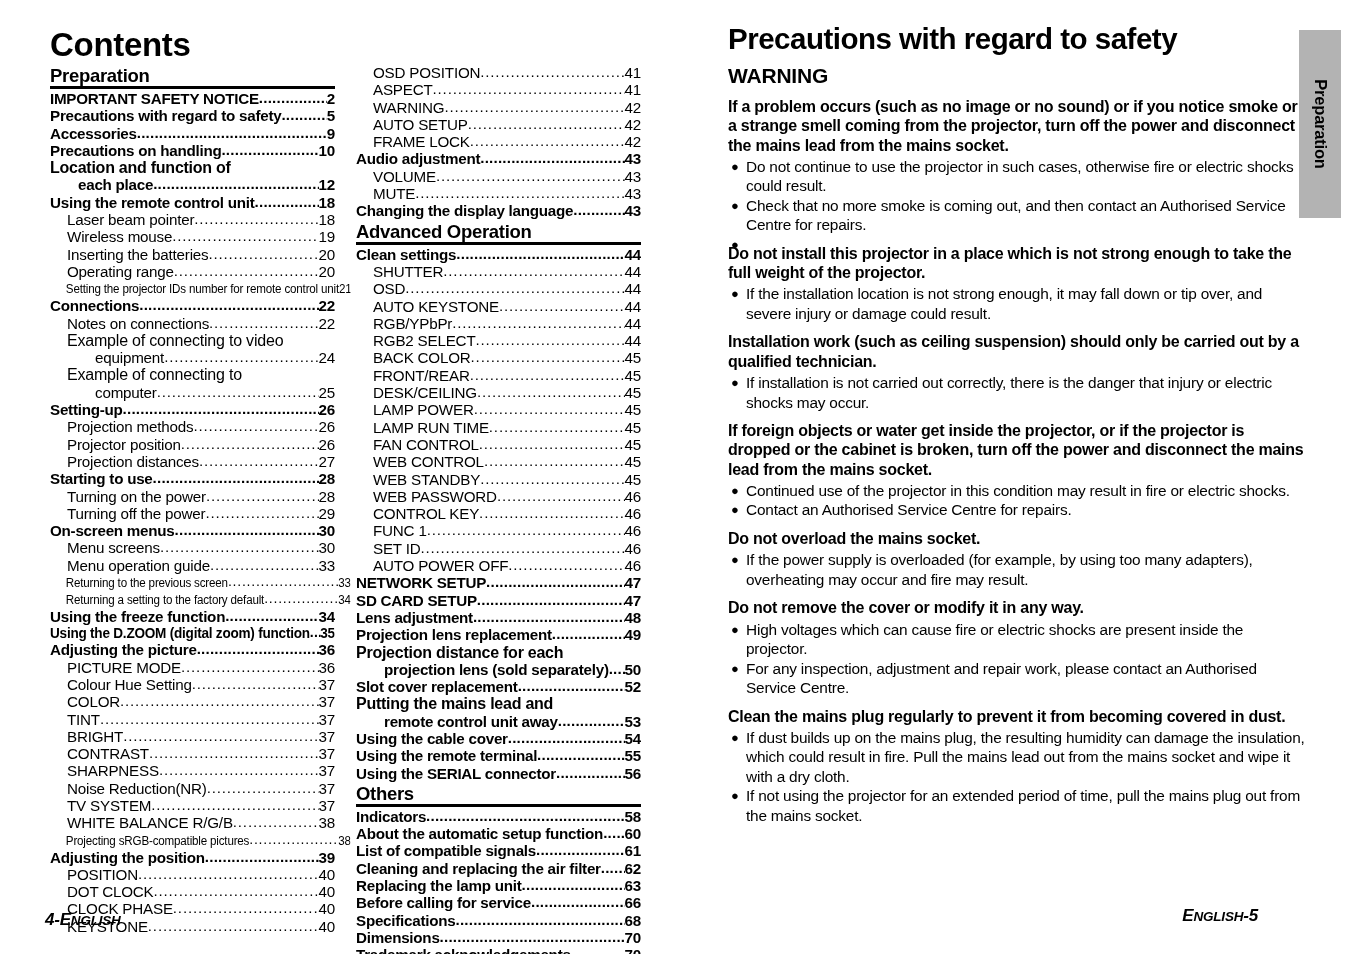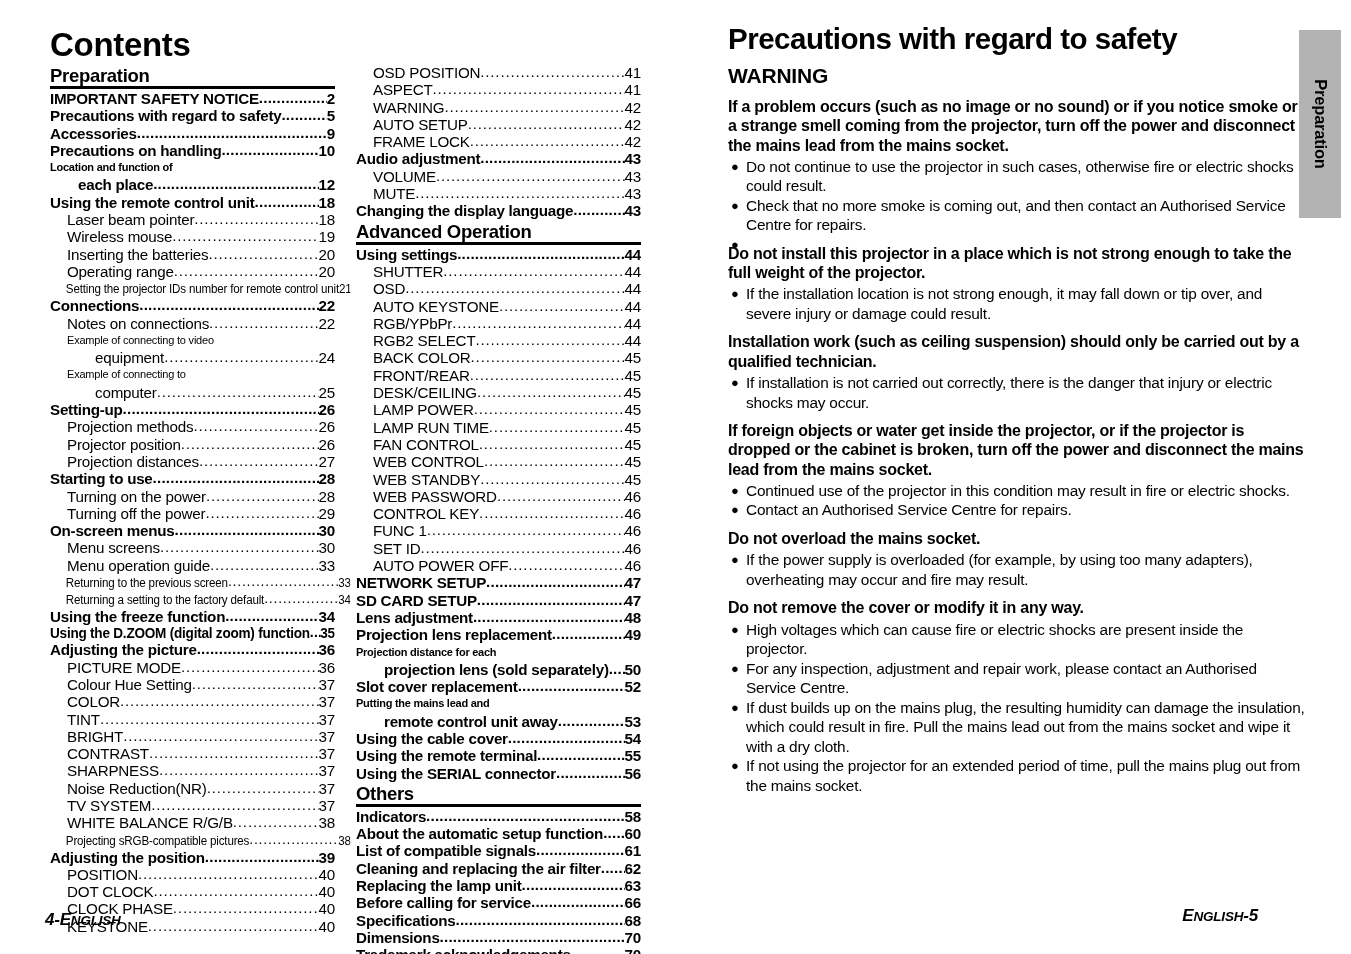--- a/index.html
+++ b/index.html
@@ -100,21 +100,21 @@
     font-size: 12.5px;
     line-height: 16px;
     transform: scaleX(0.93);
     transform-origin: left center;
     width: 107.5%;
   }
   .entry.cond.l1b { font-weight: bold; font-size: 14.6px; }
 
   
   .wrapline {
-    font-size: 11px;
+    font-size: 16px;
     line-height: 17.3px;
     white-space: nowrap;
   }
   .wrapline.l1 { font-weight: bold; letter-spacing: -0.25px; }
   .wrapline.l2 { font-weight: normal; padding-left: 17px; letter-spacing: -0.2px; }
   .entry.cont1 { padding-left: 28px; }
   .entry.cont2 { padding-left: 45px; align-items: flex-end; }
 
   
   #right-page {
@@ -481,21 +481,21 @@
             <span class="dots">................................................................................</span>
             <span class="pg">43</span>
           </div>
           <div class="entry l1">
             <span class="lbl">Changing the display language </span>
             <span class="dots">................................................................................</span>
             <span class="pg">43</span>
           </div>
           <div class="sec-head">Advanced Operation</div>
           <div class="entry l1">
-            <span class="lbl">Using settings </span>
+            <span class="lbl">Clean settings </span>
             <span class="dots">................................................................................</span>
             <span class="pg">44</span>
           </div>
           <div class="entry l2">
             <span class="lbl">SHUTTER </span>
             <span class="dots">................................................................................</span>
             <span class="pg">44</span>
           </div>
           <div class="entry l2">
             <span class="lbl">OSD </span>
@@ -698,20 +698,21 @@
         <div class="prec-bold">Installation work (such as ceiling suspension) should only be carried out by a qualified technician.</div>
         <div class="prec-bullet"><span class="bdot">●</span><span>If installation is not carried out correctly, there is the danger that injury or electric shocks may occur.</span></div>
         <div class="prec-bold">If foreign objects or water get inside the projector, or if the projector is dropped or the cabinet is broken, turn off the power and disconnect the mains lead from the mains socket.</div>
         <div class="prec-bullet"><span class="bdot">●</span><span>Continued use of the projector in this condition may result in fire or electric shocks.</span></div>
         <div class="prec-bullet"><span class="bdot">●</span><span>Contact an Authorised Service Centre for repairs.</span></div>
         <div class="prec-bold">Do not overload the mains socket.</div>
         <div class="prec-bullet"><span class="bdot">●</span><span>If the power supply is overloaded (for example, by using too many adapters), overheating may occur and fire may result.</span></div>
         <div class="prec-bold">Do not remove the cover or modify it in any way.</div>
         <div class="prec-bullet"><span class="bdot">●</span><span>High voltages which can cause fire or electric shocks are present inside the projector.</span></div>
         <div class="prec-bullet"><span class="bdot">●</span><span>For any inspection, adjustment and repair work, please contact an Authorised Service Centre.</span></div>
+        <div class="prec-bold">Clean the mains plug regularly to prevent it from becoming covered in dust.</div>
         <div class="prec-bullet"><span class="bdot">●</span><span>If dust builds up on the mains plug, the resulting humidity can damage the insulation, which could result in fire. Pull the mains lead out from the mains socket and wipe it with a dry cloth.</span></div>
         <div class="prec-bullet"><span class="bdot">●</span><span>If not using the projector for an extended period of time, pull the mains plug out from the mains socket.</span></div>
       </div>
     <div class="footer" id="footer-right"><span>E</span><span class="sc">NGLISH</span><span>-5</span></div>
   </div>
 
   <div id="side-tab">
     <span class="tab-text">Preparation</span>
   </div>
 

